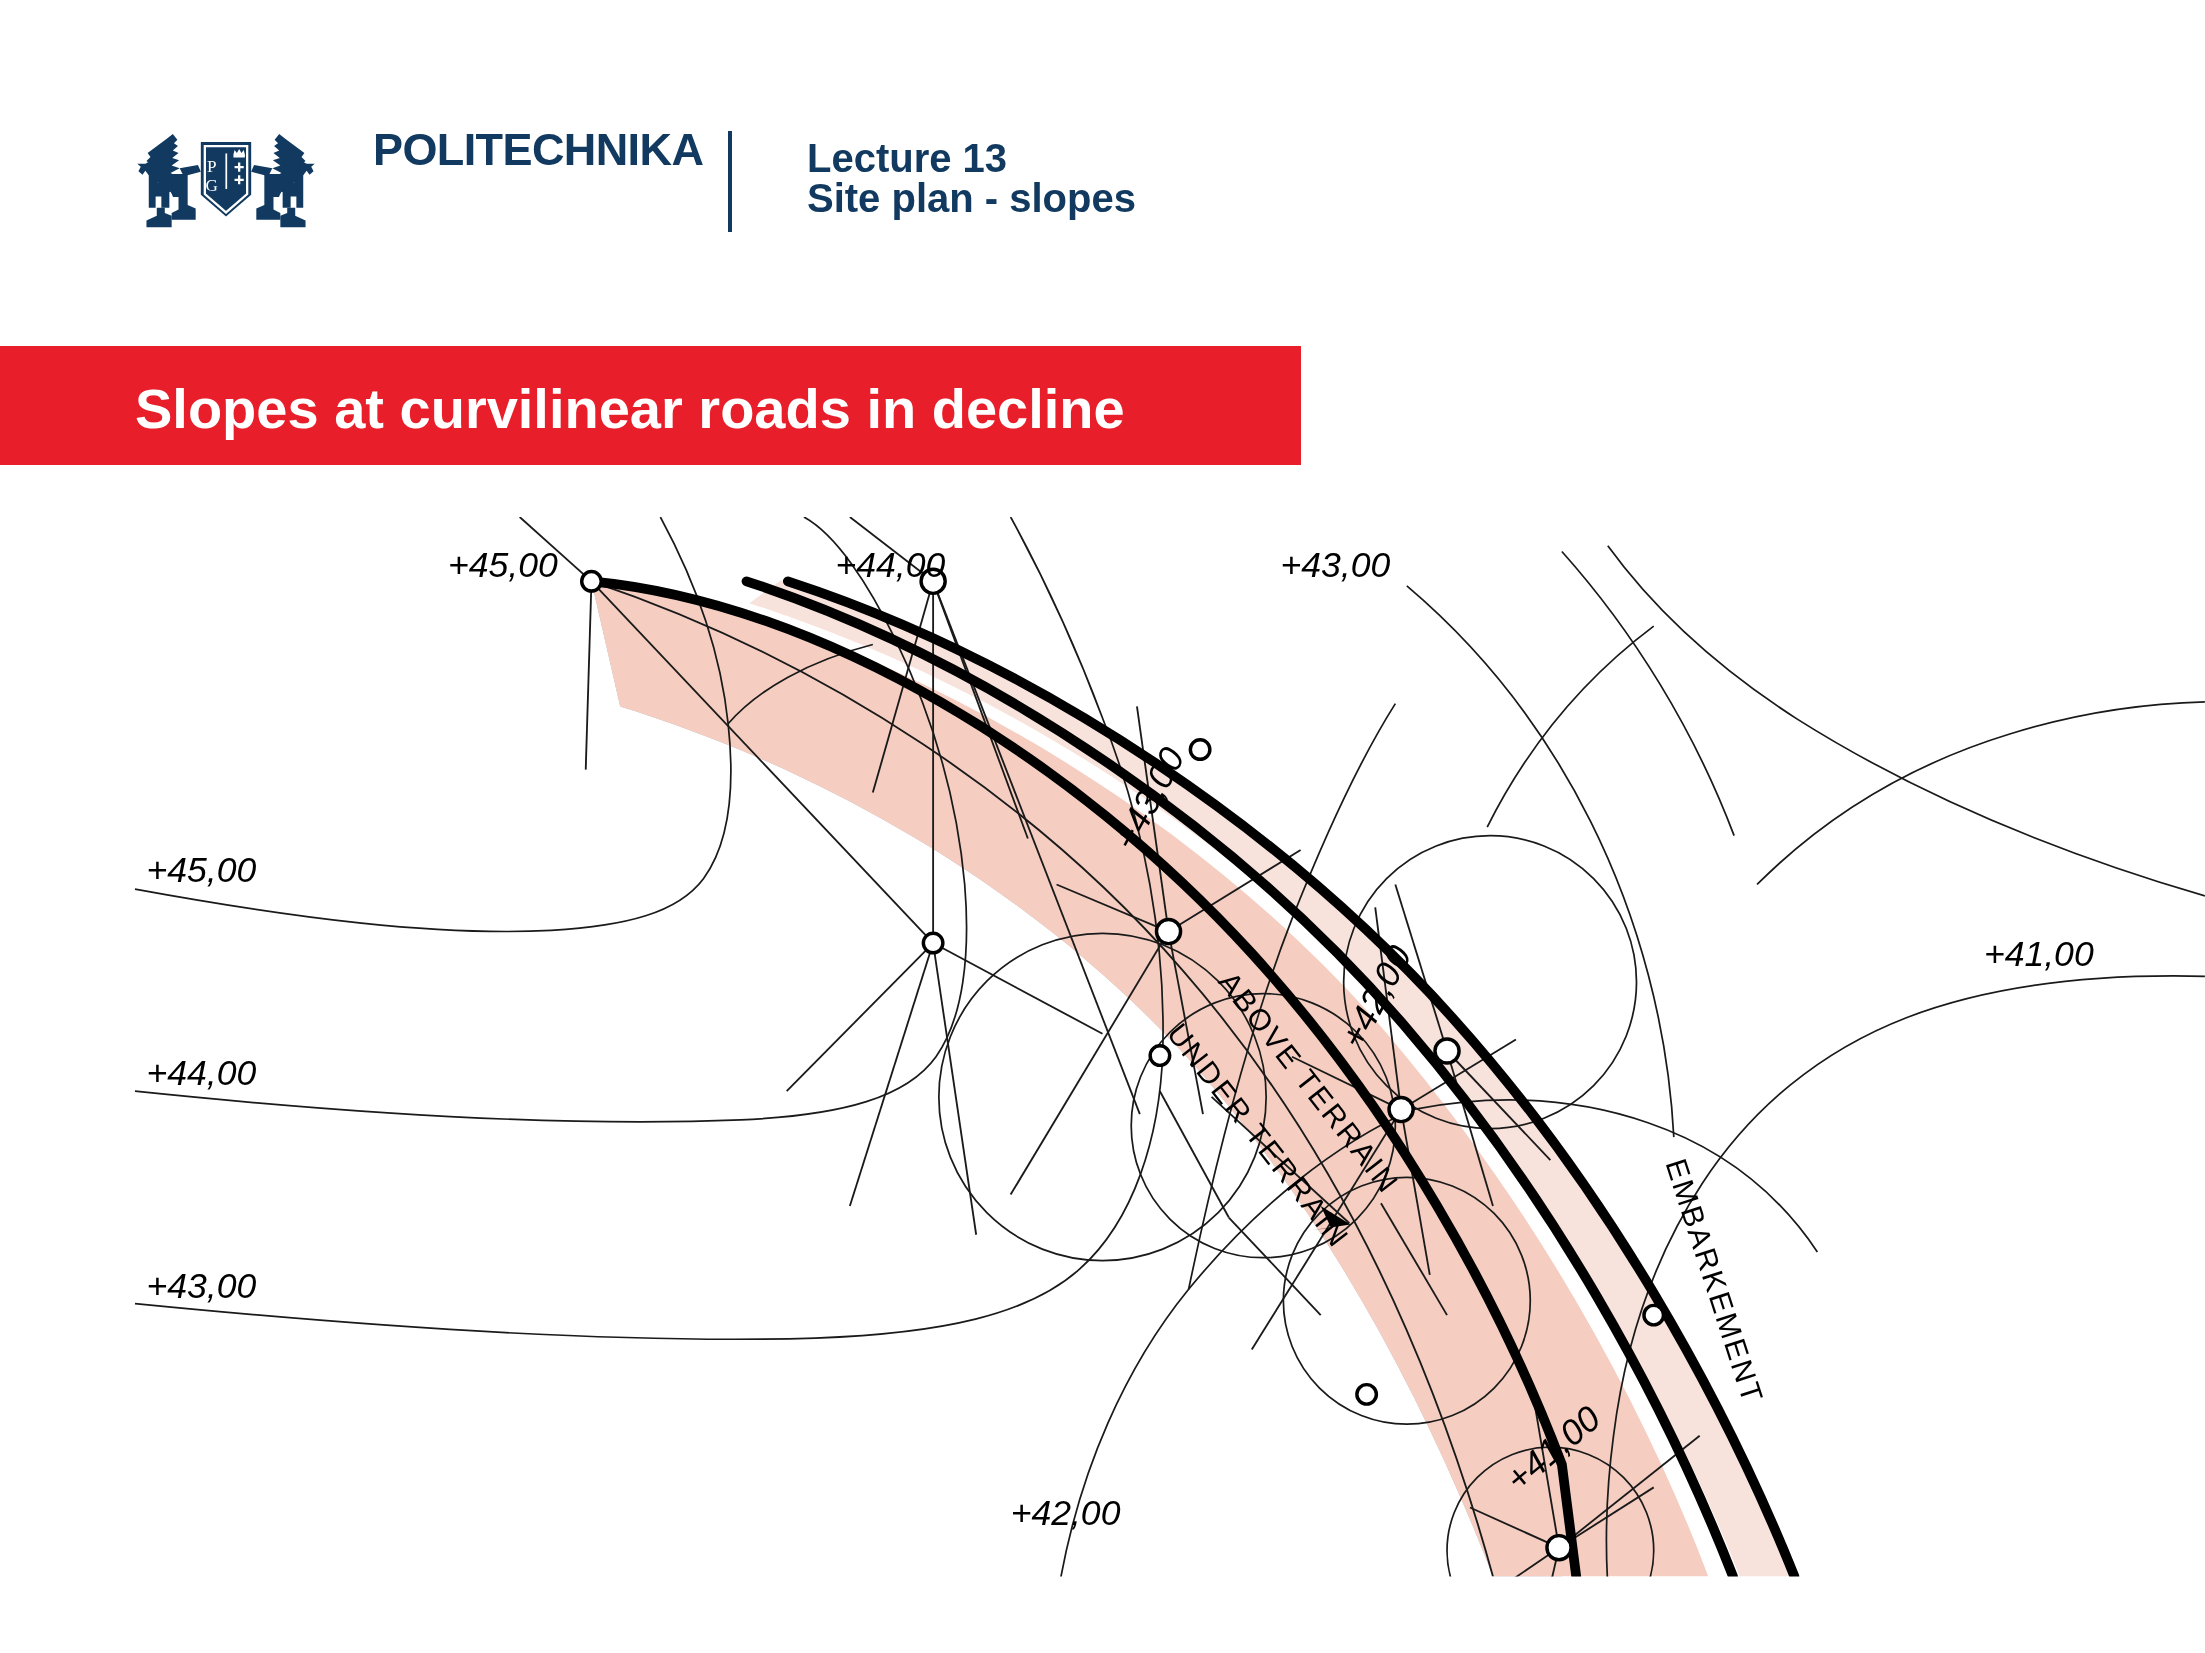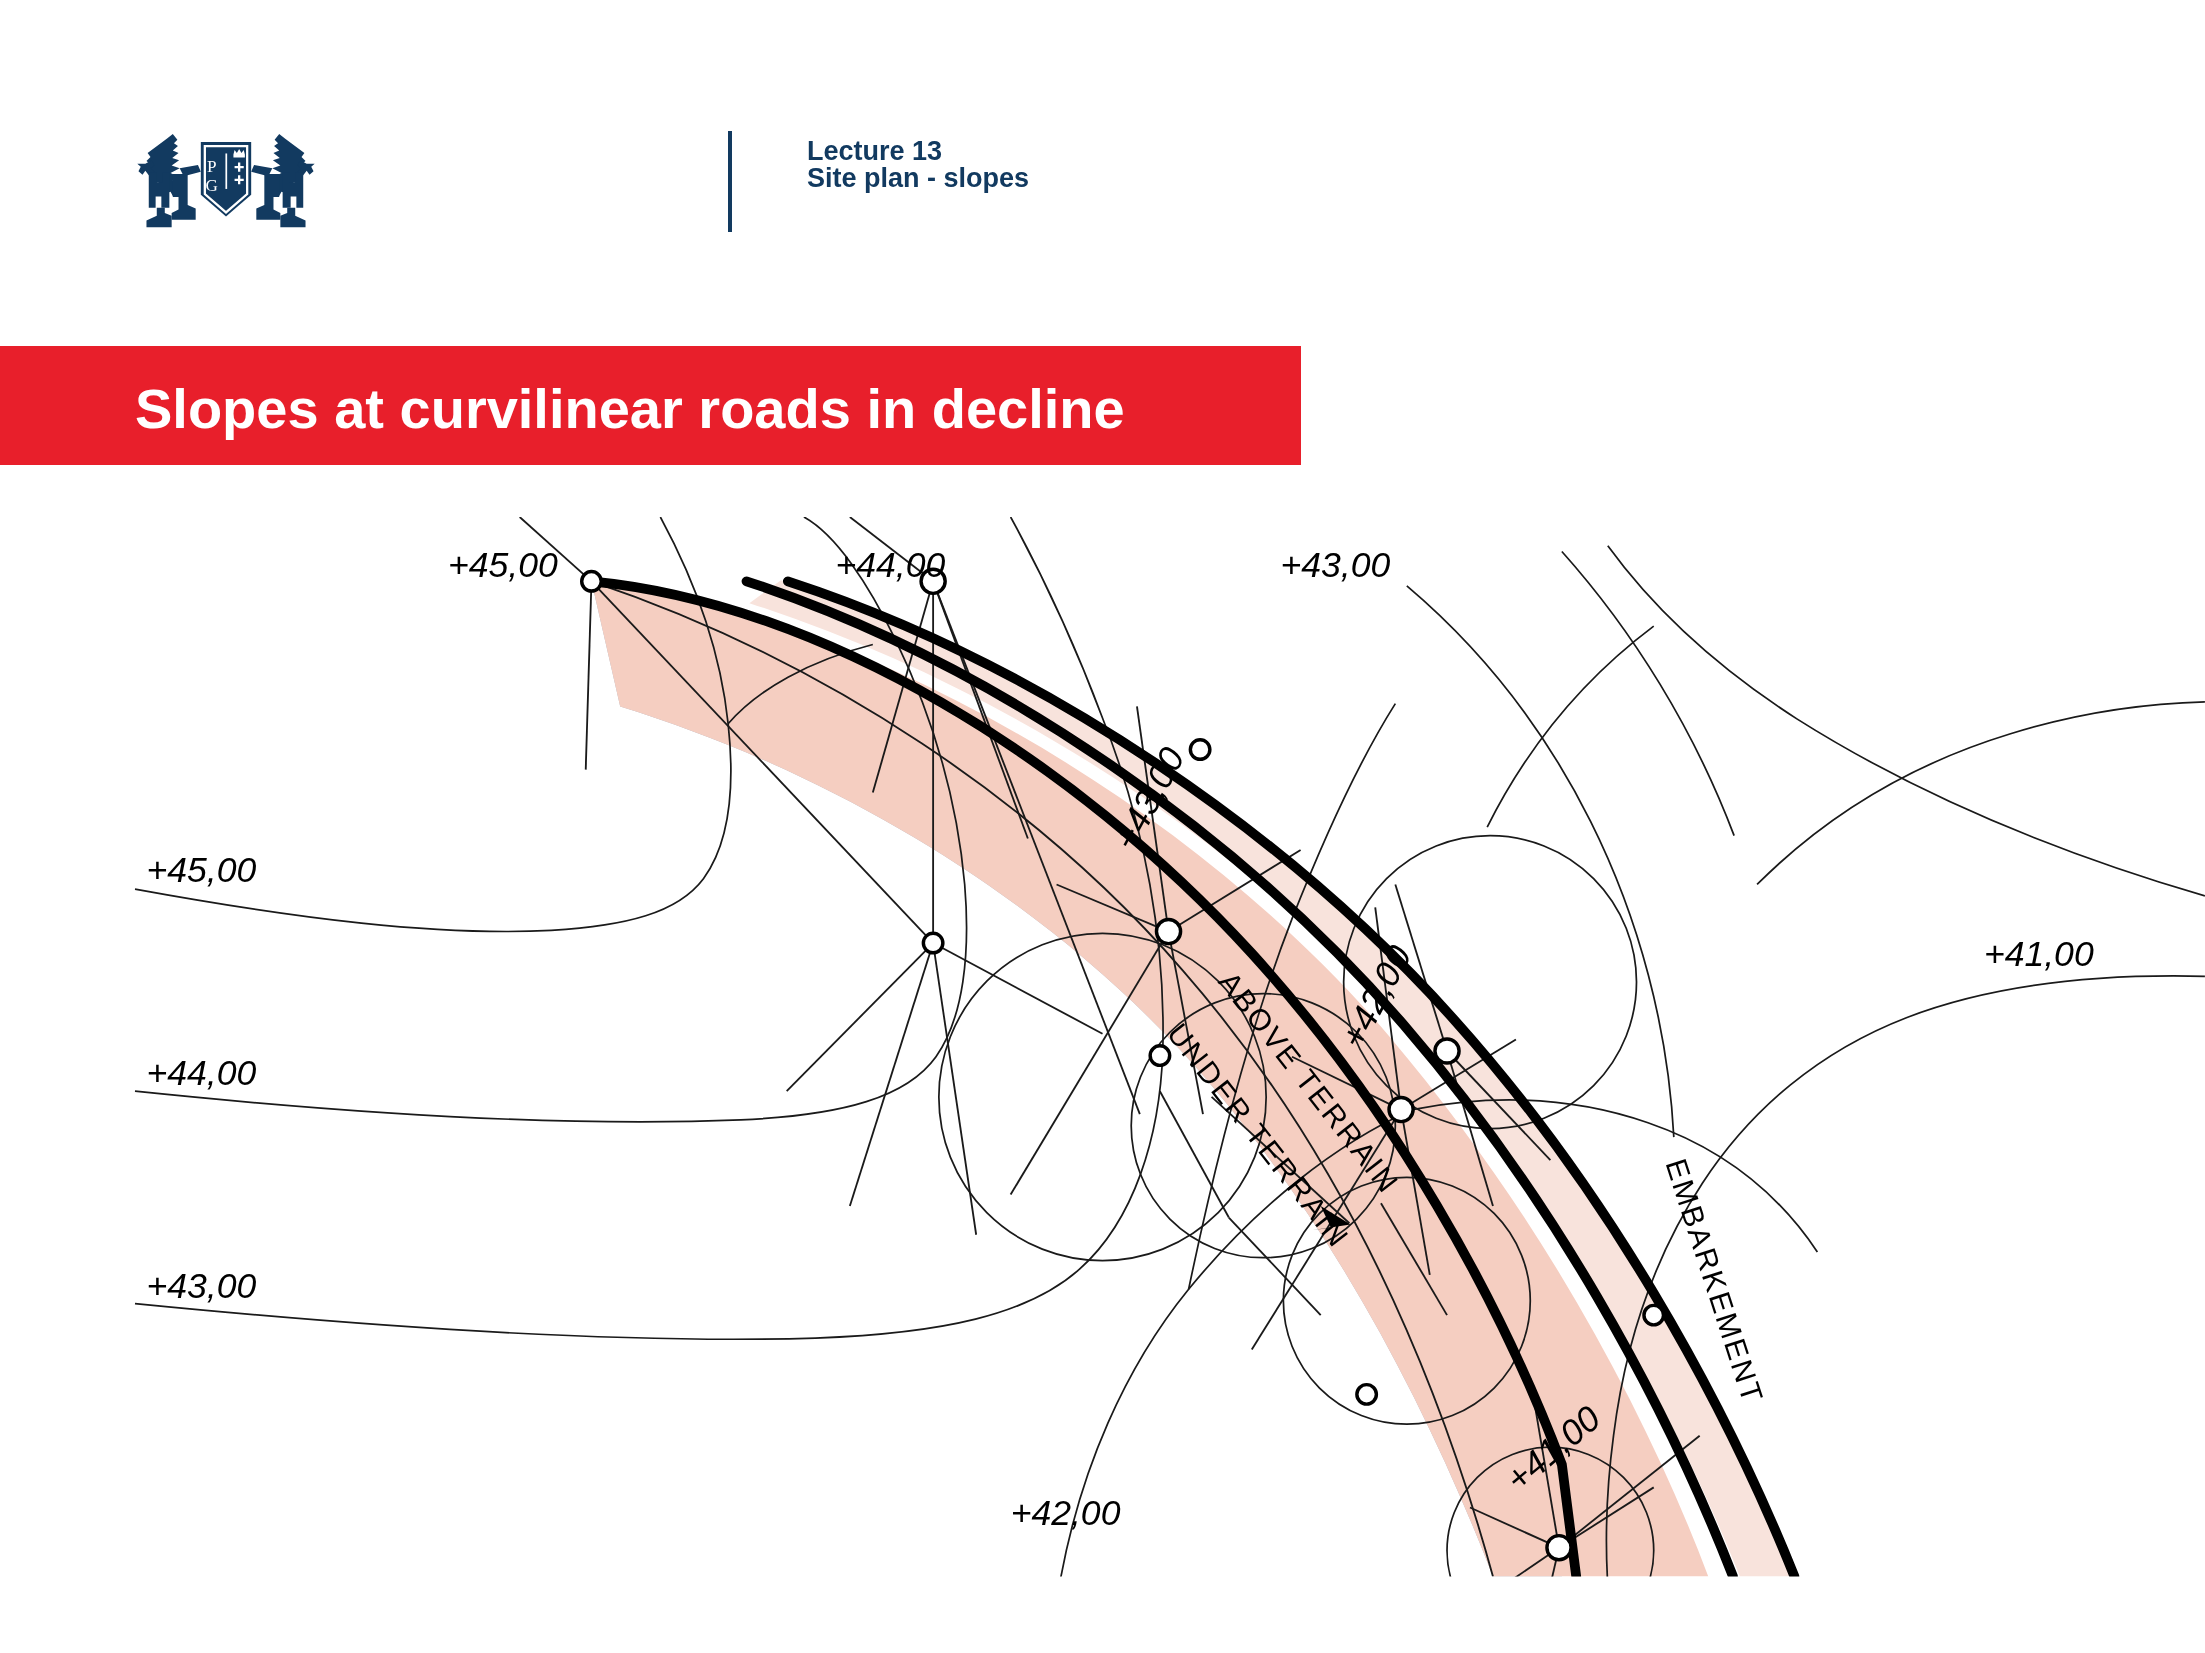--- a/index.html
+++ b/index.html
@@ -27,21 +27,21 @@
     line-height:1.13;
     letter-spacing:-0.6px;
   }
   #brand-text div{white-space:nowrap;}
   #header-divider{
     position:absolute;left:728px;top:131px;width:4px;height:101px;
     background:#123a60;
   }
   #lecture-block{
     position:absolute;left:807px;top:138px;
-    color:#123a60;font-weight:bold;font-size:27px;line-height:1.0;
+    color:#123a60;font-weight:bold;font-size:40px;line-height:1.0;
   }
   #lecture-block .l2{}
   
   #title-bar{
     position:absolute;left:0;top:346px;width:1301px;height:119px;
     background:#e81f2b;
   }
   #title-text{
     position:absolute;left:135px;top:376px;
     color:#ffffff;font-weight:bold;font-size:56px;
@@ -119,20 +119,21 @@
         <path d="M178 64 h20 v5 h-20 z M178 64 l2 -8 4 5 4 -7 4 7 4 -5 2 8 z" fill="#ffffff"></path>
 
         <path d="M186 78 h4 v6 h6 v4 h-6 v6 h-4 v-6 h-6 v-4 h6 z" fill="#ffffff"></path>
 
         <path d="M186 100 h4 v6 h6 v4 h-6 v6 h-4 v-6 h-6 v-4 h6 z" fill="#ffffff"></path>
       </g>
     </svg>
   </div>
 
   <div id="brand-text">
+    <div>POLITECHNIKA</div>
   </div>
 
   <div id="header-divider"></div>
 
   <div id="lecture-block">
     <div class="l1">Lecture 13</div>
     <div class="l2">Site plan - slopes</div>
   </div>
 </div>
 

